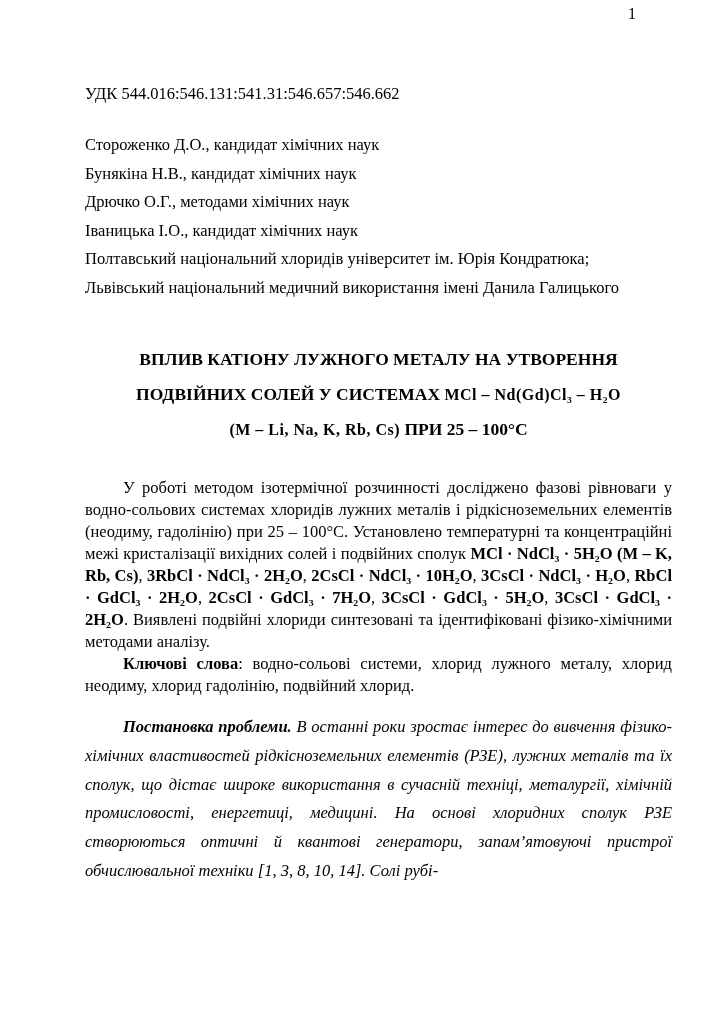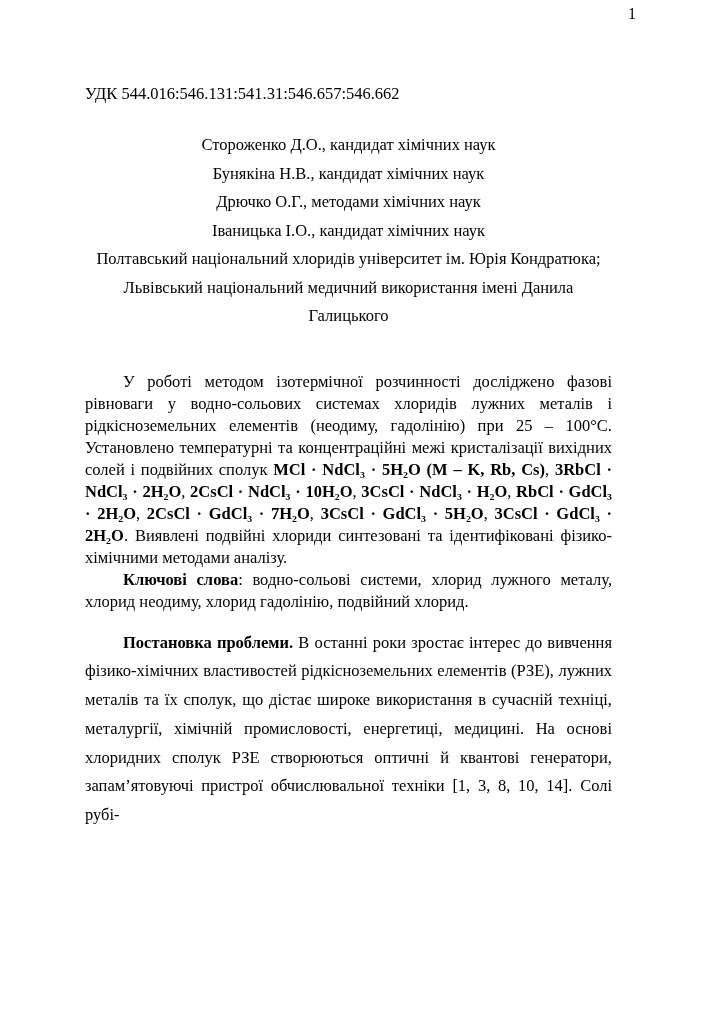--- a/index.html
+++ b/index.html
@@ -12,27 +12,27 @@
     color: #000000;
     font-family: "Liberation Serif", "DejaVu Serif", serif;
     overflow: hidden;
   }
   .page-number {
     position: absolute;
     top: 5px;
     right: 88px;
     font-size: 16px;
   }
-  .content { padding: 84px 112px 0 85px; }
+  .content { padding: 84px 52px 0 85px; }
   .udc {
     font-size: 16.5px;
     margin: 0 0 27px 0;
   }
   .authors {
-    text-align: center;
+    text-align: left;
     font-size: 16.5px;
     line-height: 28.5px;
     margin: 0 0 40px 0;
   }
   .title {
     text-align: center;
     font-weight: bold;
     font-size: 17.5px;
     line-height: 35px;
     margin: 0 0 30px 0;
@@ -47,20 +47,21 @@
     font-family: Liberation Serif, serif;
   }
   .abstract .f { font-weight: bold; }
   .bold { font-weight: bold; }
   .body-par {
     text-align: justify;
     font-size: 16.5px;
     line-height: 28.8px;
     margin: 16px 0 0 0;
     text-indent: 38px;
+    font-style: italic;
   }
 </style>
 </head>
 <body>
 
 <div class="page">
   <div class="page-number">1</div>
 
   <div class="content">
 
@@ -68,20 +69,25 @@
 
     <div class="authors">
       <div>Стороженко Д.О., кандидат хімічних наук</div>
       <div>Бунякіна Н.В., кандидат хімічних наук</div>
       <div>Дрючко О.Г., методами хімічних наук</div>
       <div>Іваницька І.О., кандидат хімічних наук</div>
       <div>Полтавський національний хлоридів університет ім. Юрія Кондратюка;</div>
       <div>Львівський національний медичний використання імені Данила Галицького</div>
     </div>
 
+    <div class="title">
+      <div>ВПЛИВ КАТІОНУ ЛУЖНОГО МЕТАЛУ НА УТВОРЕННЯ</div>
+      <div><span>ПОДВІЙНИХ СОЛЕЙ У СИСТЕМАХ</span> <span class="fm">MCl – Nd(Gd)Cl₃ – H₂O</span></div>
+      <div><span class="fm">(M – Li, Na, K, Rb, Cs)</span> <span>ПРИ 25 – 100°С</span></div>
+    </div>
 
     <p class="abstract"><span>У роботі методом ізотермічної розчинності досліджено фазові рівноваги у водно-сольових системах хлоридів лужних металів і рідкісноземельних елементів (неодиму, гадолінію) при 25 – 100°С. Установлено температурні та концентраційні межі кристалізації вихідних солей і подвійних сполук </span><span class="f">MCl · NdCl₃ · 5H₂O (M – K, Rb, Cs)</span><span>, </span><span class="f">3RbCl · NdCl₃ · 2H₂O</span><span>, </span><span class="f">2CsCl · NdCl₃ · 10H₂O</span><span>, </span><span class="f">3CsCl · NdCl₃ · H₂O</span><span>, </span><span class="f">RbCl · GdCl₃ · 2H₂O</span><span>, </span><span class="f">2CsCl · GdCl₃ · 7H₂O</span><span>, </span><span class="f">3CsCl · GdCl₃ · 5H₂O</span><span>, </span><span class="f">3CsCl · GdCl₃ · 2H₂O</span><span>. Виявлені подвійні хлориди синтезовані та ідентифіковані фізико-хімічними методами аналізу.</span></p>
 
     <p class="kw"><span class="bold">Ключові слова</span><span>: водно-сольові системи, хлорид лужного металу, хлорид неодиму, хлорид гадолінію, подвійний хлорид.</span></p>
 
     <p class="body-par"><span class="bold">Постановка проблеми.</span><span> В останні роки зростає інтерес до вивчення фізико-хімічних властивостей рідкісноземельних елементів (РЗЕ), лужних металів та їх сполук, що дістає широке використання в сучасній техніці, металургії, хімічній промисловості, енергетиці, медицині. На основі хлоридних сполук РЗЕ створюються оптичні й квантові генератори, запам’ятовуючі пристрої обчислювальної техніки [1, 3, 8, 10, 14]. Солі рубі-</span></p>
 
   </div>
 </div>
 

